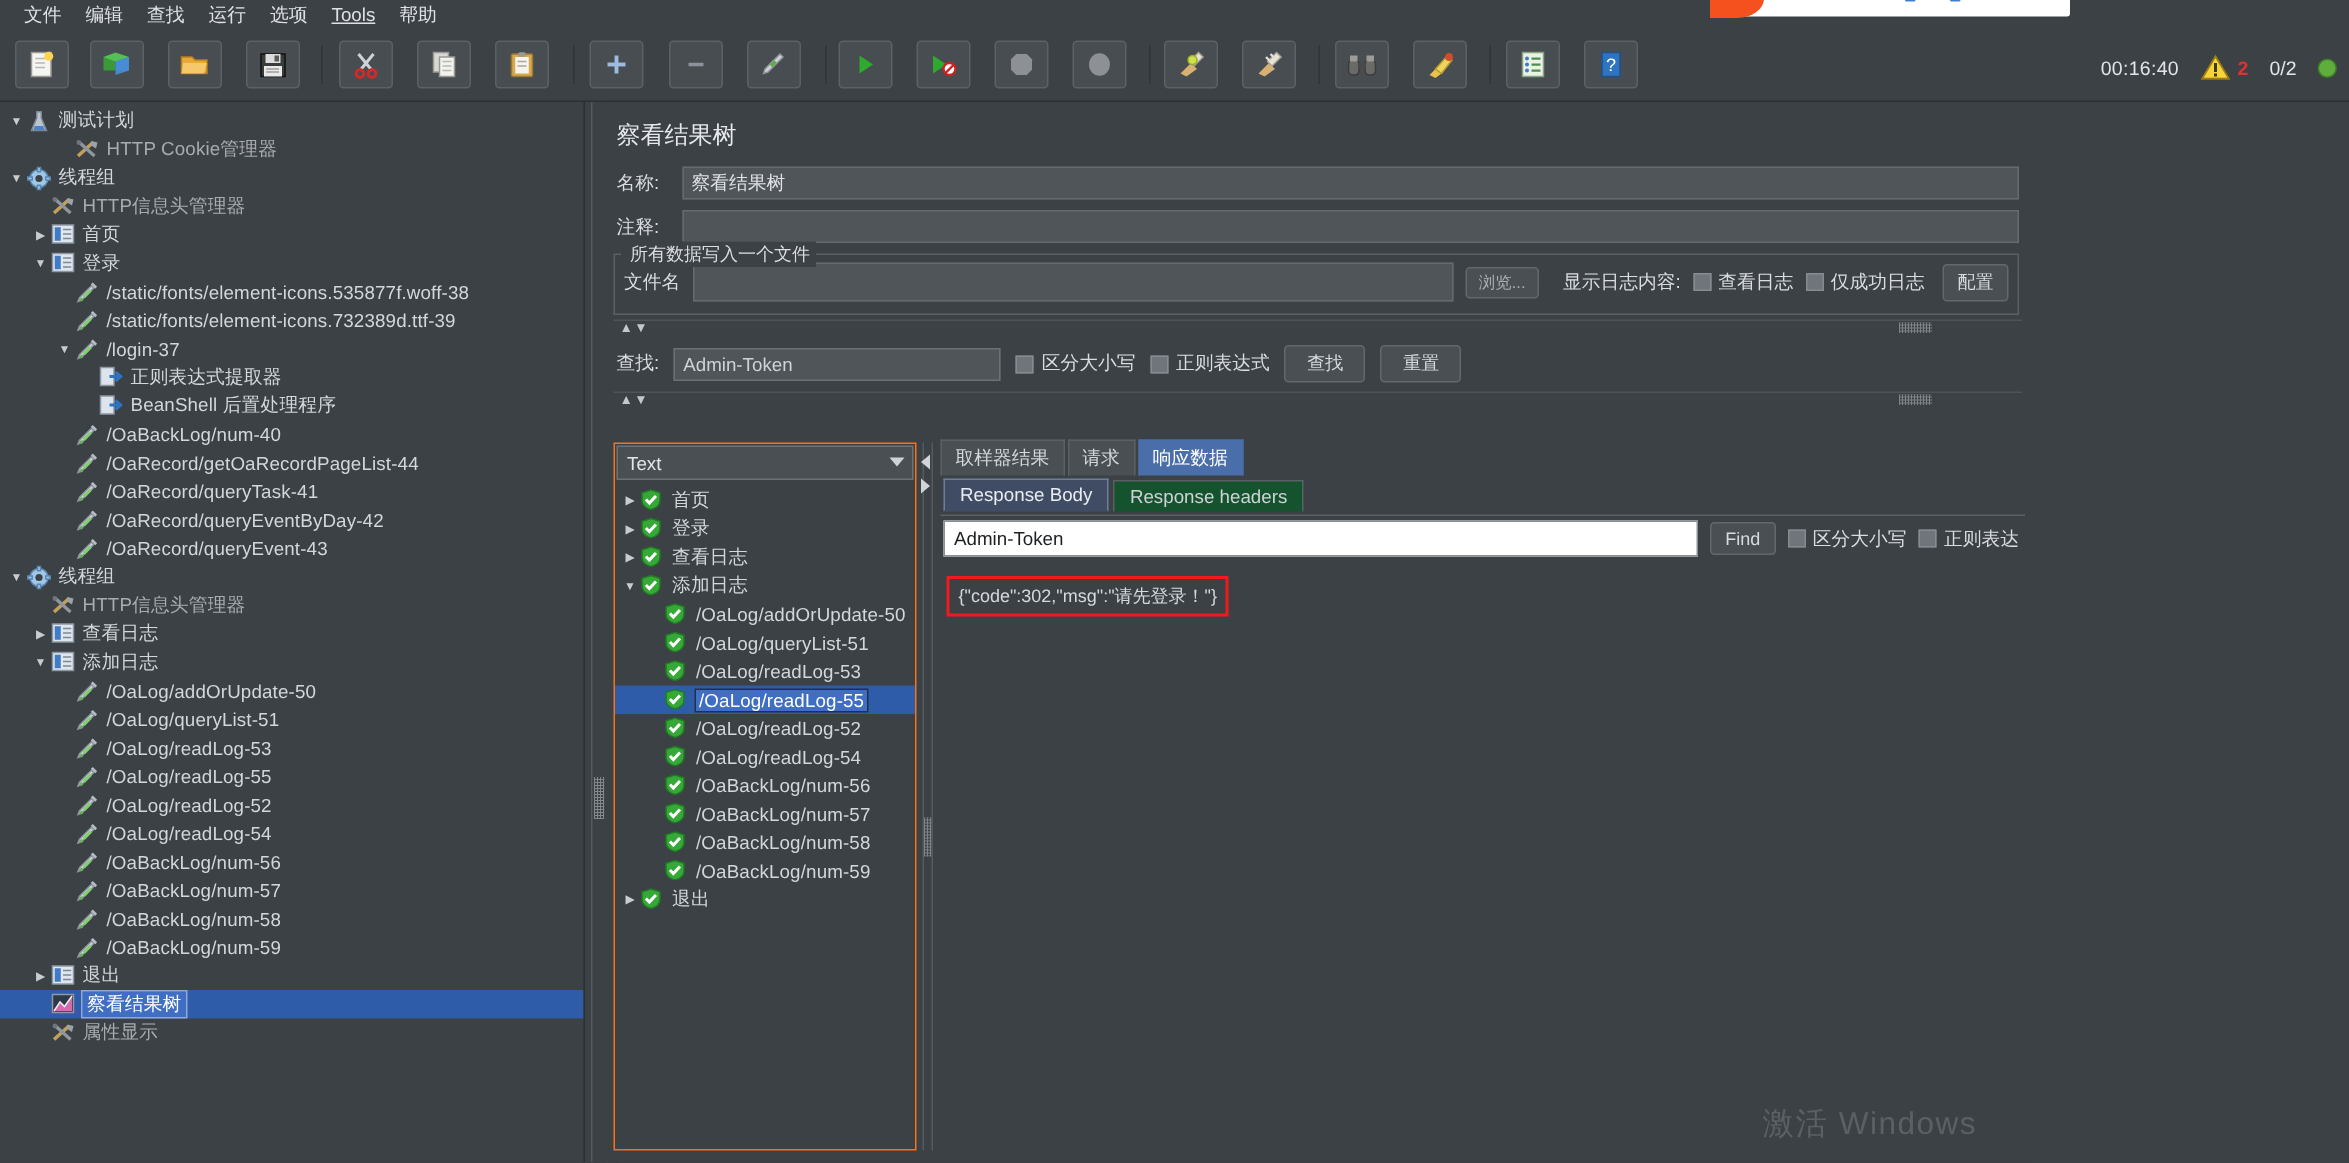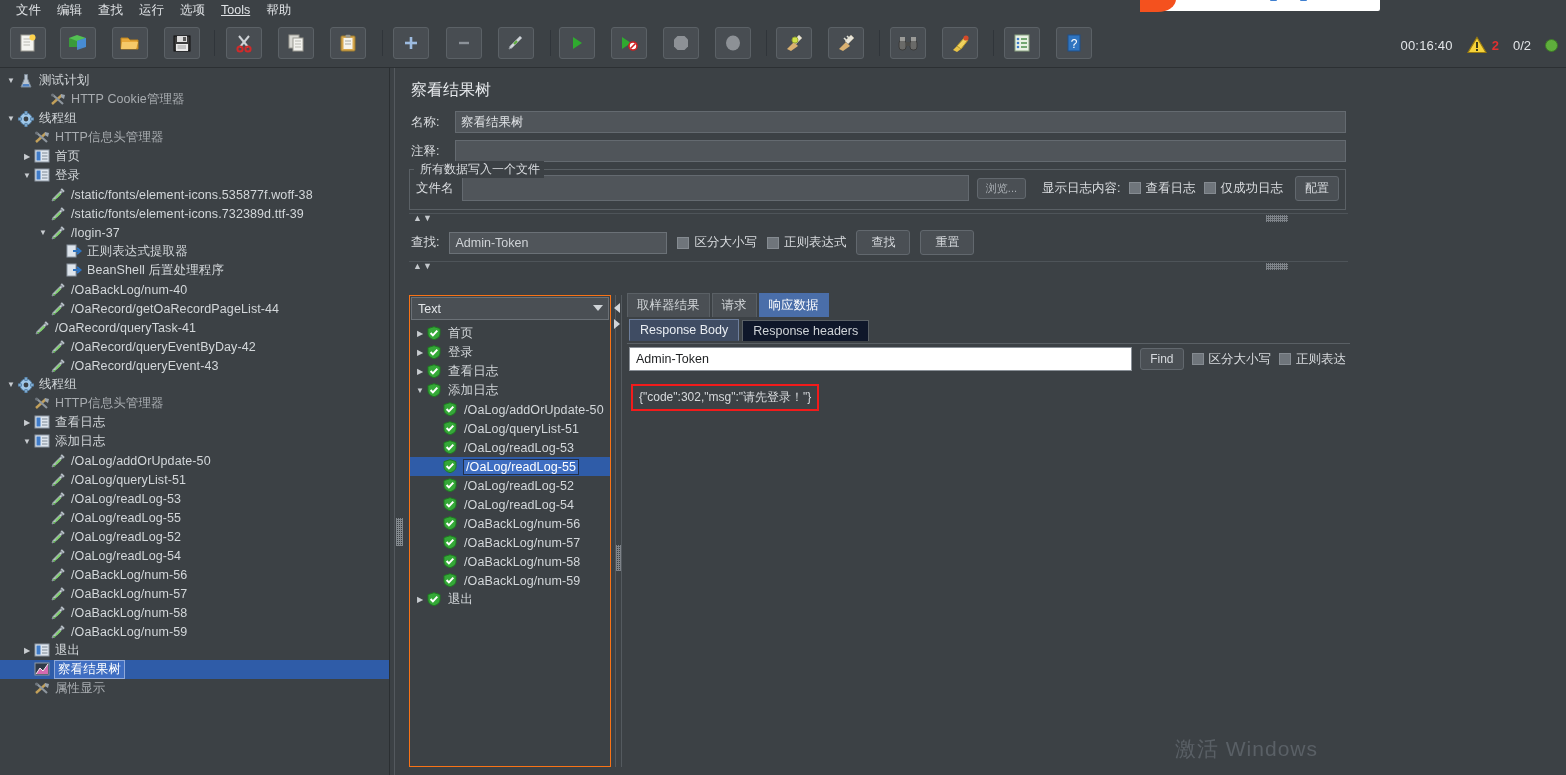--- a/index.html
+++ b/index.html
@@ -113,21 +113,21 @@
   .innersplit .triL { top: 8px; border-right: 6px solid #d0d4d8; }
   .innersplit .triR { top: 24px; border-left: 6px solid #d0d4d8; }
 
   .detailpane { position: absolute; left: 216px; right: 0; top: 0; bottom: 8px; }
 
   
   .tabs { display: flex; align-items: flex-end; gap: 2px; padding-left: 2px; height: 22px; }
   .tab { padding: 3px 9px 3px 9px; font-size: 12.5px; background: #4a4f54; color: #d3d7da; border: 1px solid #5a6065; border-bottom: none; cursor: default; }
   .tab.active { background: #4a6ea9; color: #ffffff; border-color: #4a6ea9; }
   .tabs2 { display: flex; align-items: flex-end; gap: 3px; padding-left: 4px; height: 22px; margin-top: 2px; }
-  .tab2 { padding: 3px 10px; font-size: 12.5px; background: #0f172a; color: #cfd3d7; border: 1px solid #5a6065; border-bottom: none; cursor: default; }
+  .tab2 { padding: 3px 10px; font-size: 12.5px; background: #14532d; color: #cfd3d7; border: 1px solid #5a6065; border-bottom: none; cursor: default; }
   .tab2.active { background: #3f4c63; color: #e9edf2; border-color: #6d7e9c; border-bottom: 1px solid #3f4c63; }
 
   .bodyarea { position: absolute; left: 2px; right: 0; top: 48px; bottom: 0; border-top: 1px solid #5a6065; background: #3c4145; }
   .findbar { display: flex; align-items: center; gap: 8px; padding: 3px 4px 3px 2px; }
   .findinput { flex: 1; height: 24px; background: #ffffff; border: 1px solid #8a9097; color: #1d1f21; font-size: 12.5px; padding: 0 6px; font-family: inherit; }
 
   .responsebody { position: absolute; left: 2px; right: 0; top: 34px; bottom: 0; background: #3c4145; padding: 6px 0 0 2px; }
   .respline { display: inline-block; font-size: 12px; color: #d6d9dc; padding: 3px 6px; border: 2px solid #f21b1b; background: transparent; font-family: inherit; }
 
   
@@ -497,21 +497,21 @@
           <span class="ticon">
             <svg width="16" height="16" viewBox="0 0 16 16">
               <path d="M2 14 l2.5-1 8-8 -1.5-1.5 -8 8z" fill="#cfd6dd" stroke="#8b949d"></path>
               <path d="M10.5 2.5 l3 3 1.2-1.4 -2.8-2.8z" fill="#b5bdc5"></path>
               <path d="M3 12.6 l1.2-1.2 1.4 1.4 -1.2 1.2z" fill="#5db84a"></path>
               <path d="M5.2 10.4 l4.6-4.6 1.4 1.4 -4.6 4.6z" fill="#7fd06a"></path>
             </svg>
           </span>
           <span class="tlabel">/OaRecord/getOaRecordPageList-44</span>
         </div>
-        <div class="trow" style="padding-left: 20px; text-align: center;">
+        <div class="trow" style="padding-left: 36px; text-align: center;">
           <span class="twist empty"></span>
           <span class="ticon">
             <svg width="16" height="16" viewBox="0 0 16 16">
               <path d="M2 14 l2.5-1 8-8 -1.5-1.5 -8 8z" fill="#cfd6dd" stroke="#8b949d"></path>
               <path d="M10.5 2.5 l3 3 1.2-1.4 -2.8-2.8z" fill="#b5bdc5"></path>
               <path d="M3 12.6 l1.2-1.2 1.4 1.4 -1.2 1.2z" fill="#5db84a"></path>
               <path d="M5.2 10.4 l4.6-4.6 1.4 1.4 -4.6 4.6z" fill="#7fd06a"></path>
             </svg>
           </span>
           <span class="tlabel">/OaRecord/queryTask-41</span>

